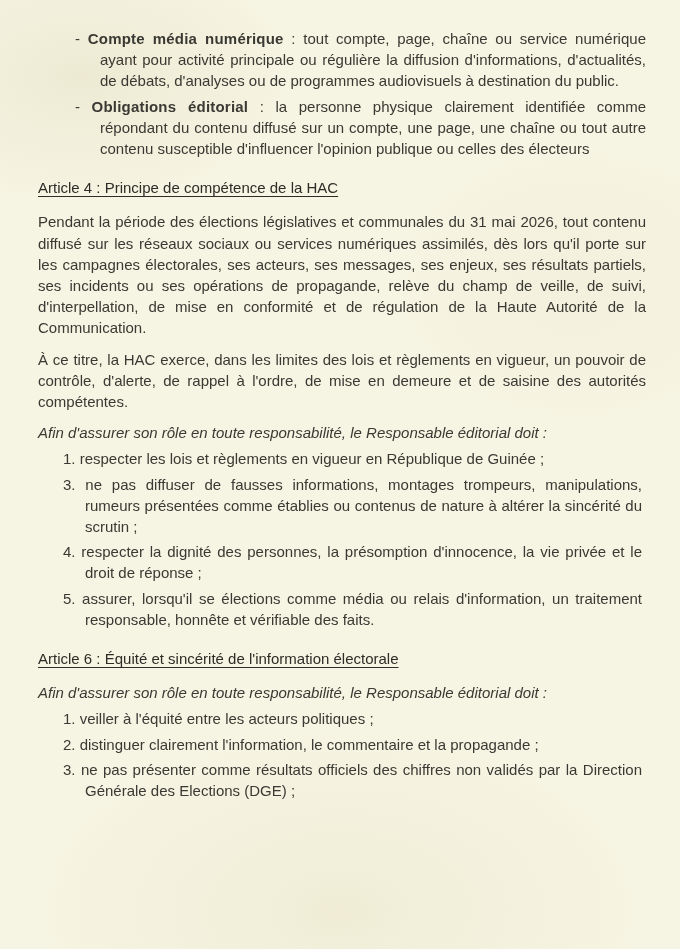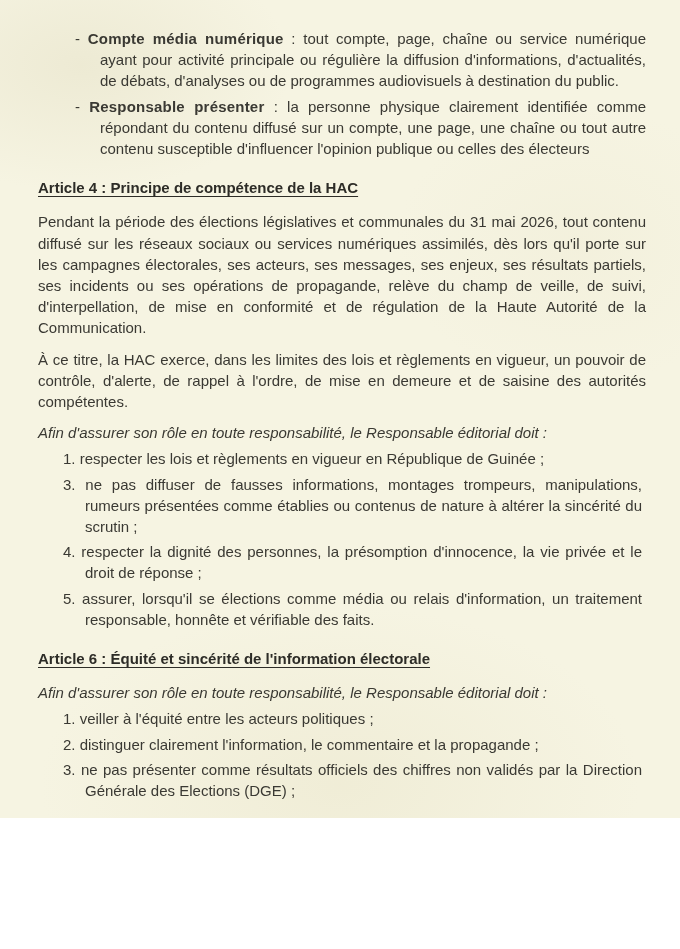--- a/index.html
+++ b/index.html
@@ -8,21 +8,21 @@
   }
   body {
     width: 680px;
     height: 949px;
     overflow: hidden;
     font-family: "Liberation Sans", sans-serif;
   }
   .page {
     position: relative;
     width: 680px;
-    height: 818px;
+    height: 949px;
     box-sizing: border-box;
     background-color: #f6f4e2;
     background-image:
       radial-gradient(ellipse 300px 180px at 12% 8%, rgba(230,226,200,0.55), rgba(230,226,200,0) 70%),
       radial-gradient(ellipse 260px 200px at 85% 30%, rgba(240,237,215,0.5), rgba(240,237,215,0) 70%),
       radial-gradient(ellipse 400px 240px at 50% 96%, rgba(235,231,205,0.55), rgba(235,231,205,0) 75%);
     padding: 28px 34px 0 38px;
     color: #3a3933;
     font-size: 15px;
     line-height: 21.2px;
@@ -37,21 +37,21 @@
     text-indent: -25px;
     text-align: justify;
     margin: 0 0 4px 0;
   }
   .def-item .term {
     font-weight: bold;
     letter-spacing: 0.2px;
   }
   .article-heading {
     font-size: 15px;
-    font-weight: bold;
+    font-weight: normal;
     color: #2d2c27;
     text-decoration: underline;
     text-underline-offset: 3px;
     margin: 18px 0 13px 0;
     line-height: 21.2px;
   }
   .para {
     margin: 0 0 10px 0;
     text-align: justify;
   }
@@ -75,21 +75,21 @@
     display: inline;
   }
 </style>
 </head>
 <body>
 
 <div class="page">
 
   <ul class="def-list">
     <li class="def-item"><span class="marker">-</span> <span class="term">Compte média numérique</span><span class="sep"> : </span><span class="def-text">tout compte, page, chaîne ou service numérique ayant pour activité principale ou régulière la diffusion d'informations, d'actualités, de débats, d'analyses ou de programmes audiovisuels à destination du public.</span></li>
-    <li class="def-item"><span class="marker">-</span> <span class="term">Responsable présenter</span><span class="sep"> : </span><span class="def-text">la personne physique clairement identifiée comme répondant du contenu diffusé sur un compte, une page, une chaîne ou tout autre contenu susceptible d'influencer l'opinion publique ou celles des électeurs</span></li>
+    <li class="def-item"><span class="marker">-</span> <span class="term">Obligations éditorial</span><span class="sep"> : </span><span class="def-text">la personne physique clairement identifiée comme répondant du contenu diffusé sur un compte, une page, une chaîne ou tout autre contenu susceptible d'influencer l'opinion publique ou celles des électeurs</span></li>
   </ul>
 
   <h2 class="article-heading">Article 4 : Principe de compétence de la HAC</h2>
   <p class="para">Pendant la période des élections législatives et communales du 31 mai 2026, tout contenu diffusé sur les réseaux sociaux ou services numériques assimilés, dès lors qu'il porte sur les campagnes électorales, ses acteurs, ses messages, ses enjeux, ses résultats partiels, ses incidents ou ses opérations de propagande, relève du champ de veille, de suivi, d'interpellation, de mise en conformité et de régulation de la Haute Autorité de la Communication.</p>
   <p class="para">À ce titre, la HAC exerce, dans les limites des lois et règlements en vigueur, un pouvoir de contrôle, d'alerte, de rappel à l'ordre, de mise en demeure et de saisine des autorités compétentes.</p>
 
   <p class="para intro">Afin d'assurer son rôle en toute responsabilité, le Responsable éditorial doit :</p>
   <ol class="num-list">
     <li class="num-item"><span class="num">1.</span> <span>respecter les lois et règlements en vigueur en République de Guinée ;</span></li>
     <li class="num-item"><span class="num">3.</span> <span>ne pas diffuser de fausses informations, montages trompeurs, manipulations, rumeurs présentées comme établies ou contenus de nature à altérer la sincérité du scrutin ;</span></li>

